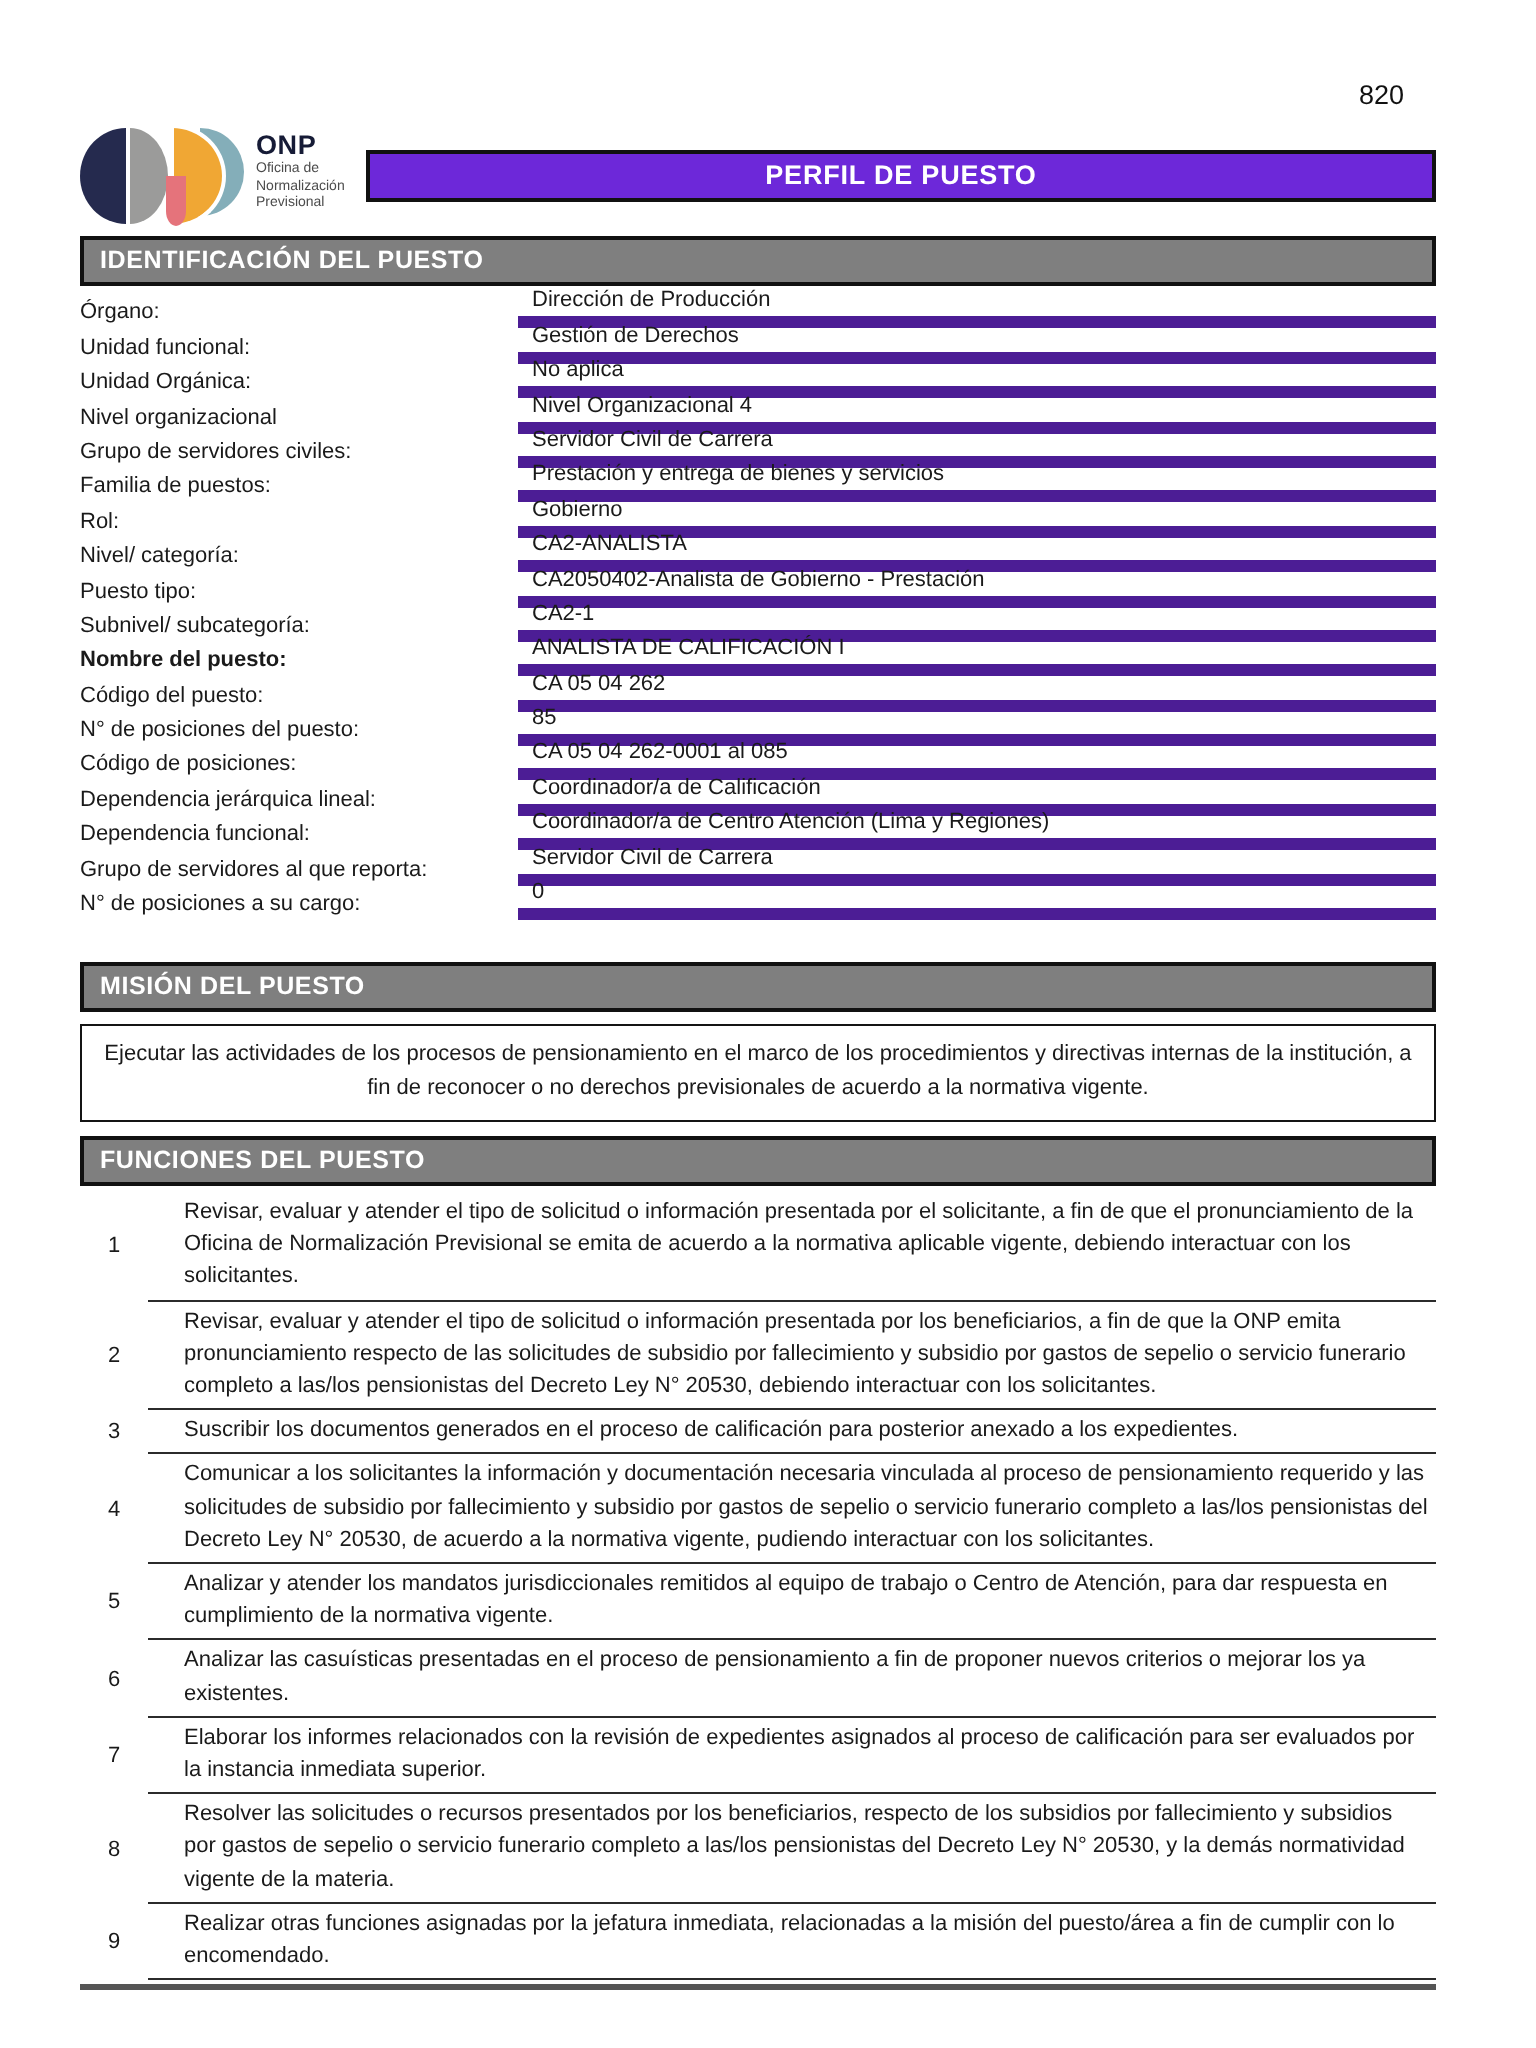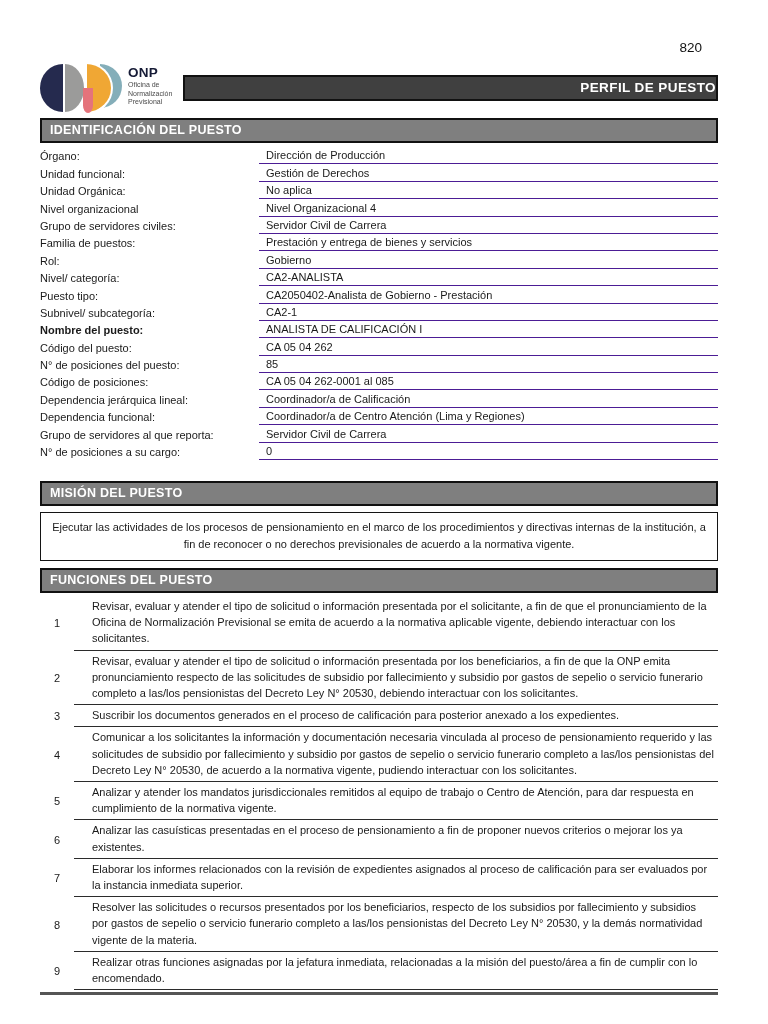--- a/index.html
+++ b/index.html
@@ -27,43 +27,43 @@
   .sh-gray  { left: 25px; top: 2px; width: 19px; height: 48px; background: #9b9b9a; border-radius: 0 100% 100% 0 / 0 50% 50% 0; z-index: 2; }
   .sh-coral { left: 43px; top: 26px; width: 10px; height: 25px; background: #e5737b; border-radius: 0 0 100% 100% / 0 0 60% 60%; z-index: 4; }
   .sh-amber { left: 46px; top: 0; width: 27px; height: 52px; background: #f0a734; border-radius: 0 100% 100% 0 / 0 50% 50% 0; border: 2px solid #ffffff; border-left-width: 1px; z-index: 3; }
   .sh-teal  { left: 60px; top: 2px; width: 22px; height: 44px; background: #84aeb9; border-radius: 0 100% 100% 0 / 0 50% 50% 0; z-index: 1; }
   .logo-text { padding-top: 3px; margin-left: 6px; }
   .logo-acronym { font-size: 13.5px; font-weight: bold; color: #161b36; letter-spacing: 0.3px; }
   .logo-sub { font-size: 7px; line-height: 8.5px; color: #4b4b4b; white-space: pre-line; margin-top: 1px; }
 
   .title-bar {
     flex: 1; margin-top: 13px;
-    background: #404040; border: 2px solid #111111;
+    background: #6d28d9; border: 2px solid #111111;
     color: #ffffff; font-weight: bold; font-size: 13.5px;
-    text-align: right; padding: 3px 0 4px 0; letter-spacing: 0.4px;
+    text-align: center; padding: 3px 0 4px 0; letter-spacing: 0.4px;
   }
 
   
   .section-bar {
     background: #7f7f7f; border: 2px solid #111111;
     color: #ffffff; font-weight: bold; font-size: 12.5px;
     padding: 3px 8px 4px 8px; letter-spacing: 0.3px;
   }
   .bar-identificacion { margin-top: 0; }
   .bar-mision { margin-top: 21px; }
   .bar-funciones { margin-top: 7px; }
 
   
   .fields { margin-top: 4px; }
   .field-row { display: flex; align-items: flex-end; height: 17.4px; }
   .field-label { width: 219px; flex: none; font-size: 11px; line-height: 15px; }
   .field-label.bold { font-weight: bold; }
   .field-value {
     flex: 1; font-size: 11px; line-height: 15px;
-    border-bottom: 1px solid #4c1d95; padding-left: 7px;
+    border-bottom: 6px solid #4c1d95; padding-left: 7px;
     white-space: nowrap; overflow: hidden;
   }
 
   
   .mision-box {
     margin-top: 6px;
     border: 1.5px solid #141414;
     padding: 6px 9px 8px 9px;
     font-size: 11px; line-height: 16.5px; text-align: center;
   }

